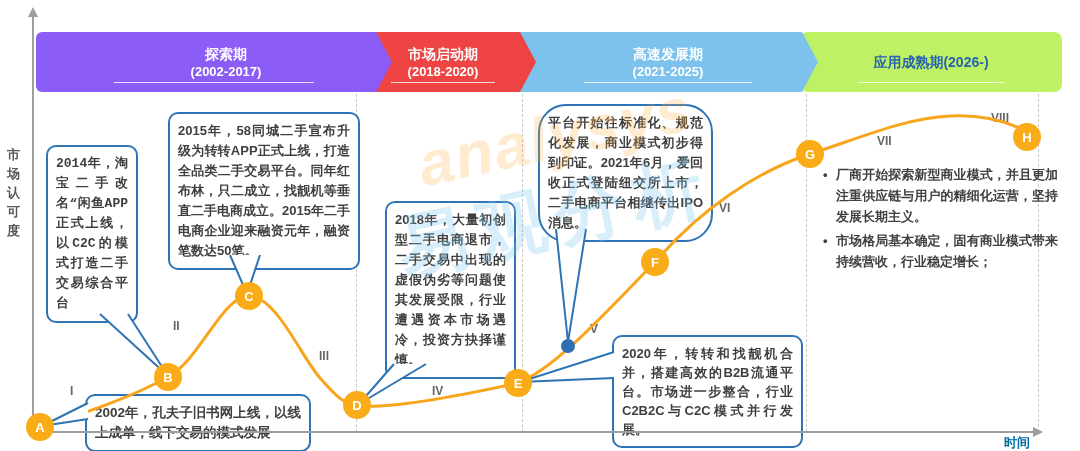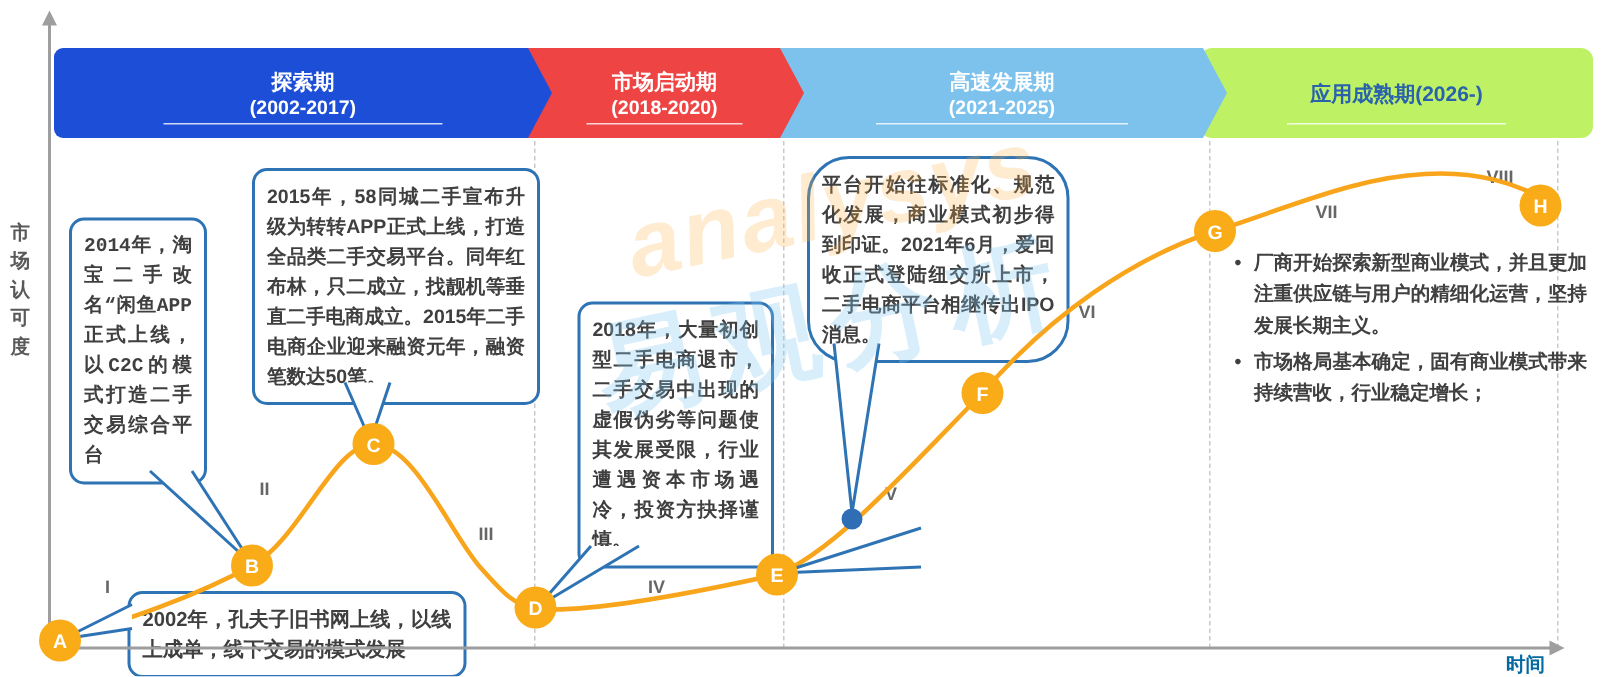--- a/index.html
+++ b/index.html
@@ -5,22 +5,22 @@
   html,body{margin:0;padding:0;background:#fff;}
   .stage{position:relative;width:1080px;height:451px;background:#fff;overflow:hidden;
          font-family:"Liberation Sans",sans-serif;}
 
   
   .phase{position:absolute;top:32px;height:60px;color:#fff;display:flex;flex-direction:column;
          align-items:center;justify-content:center;font-weight:bold;text-align:center;}
   .phase .pt{font-size:14px;line-height:18px;}
   .phase .ps{font-size:13px;line-height:17px;}
   .phase .pu{position:absolute;bottom:9px;left:22%;width:56%;height:1px;background:rgba(255,255,255,.8);}
-  .p1{left:36px;width:332px;background:#1d4ed8;z-index:24;border-radius:6px;
-      clip-path:polygon(0 0,calc(100% - 16px) 0,100% 50%,calc(100% - 16px) 100%,0 100%);}
+  .p1{left:36px;width:332px;background:#8b5cf6;z-index:24;border-radius:6px;
+      clip-path:polygon(0 0,calc(100% - 16px) 0,100% 50%,calc(100% - 16px) 100%,0 100%);padding-left:24px;}
   .p2{left:350px;width:186px;background:#ef4444;z-index:23;
       clip-path:polygon(0 0,calc(100% - 16px) 0,100% 50%,calc(100% - 16px) 100%,0 100%,16px 50%);}
   .p3{left:518px;width:300px;background:#7CC2ED;z-index:22;
       clip-path:polygon(0 0,calc(100% - 16px) 0,100% 50%,calc(100% - 16px) 100%,0 100%,16px 50%);}
   .p4{left:800px;width:262px;background:#bef264;color:#2A63AC;z-index:21;border-radius:8px;
       clip-path:polygon(0 0,100% 0,100% 100%,0 100%,16px 50%);}
   .p4 .pt{font-size:14px;}
 
   
   .sep{position:absolute;top:94px;bottom:19px;width:0;border-left:1px dashed #c9c9c9;z-index:1;}
@@ -106,20 +106,23 @@
   </div>
   <div class="note c3">
     <span>2002年，孔夫子旧书网上线，以线上成单，线下交易的模式发展</span>
   </div>
   <div class="note c4">
     <span>2018年，大量初创型二手电商退市，二手交易中出现的虚假伪劣等问题使其发展受限，行业遭遇资本市场遇冷，投资方抉择谨慎。</span>
   </div>
   <div class="note c5">
     <span>平台开始往标准化、规范化发展，商业模式初步得到印证。2021年6月，爱回收正式登陆纽交所上市，二手电商平台相继传出IPO消息。</span>
   </div>
+  <div class="note c6">
+    <span>2020年，转转和找靓机合并，搭建高效的B2B流通平台。市场进一步整合，行业C2B2C与C2C模式并行发展。</span>
+  </div>
 
   <div class="bullets">
     <div class="bi">厂商开始探索新型商业模式，并且更加注重供应链与用户的精细化运营，坚持发展长期主义。</div>
     <div class="bi">市场格局基本确定，固有商业模式带来持续营收，行业稳定增长；</div>
   </div>
 
   <div class="numeral n1">I</div>
   <div class="numeral n2">II</div>
   <div class="numeral n3">III</div>
   <div class="numeral n4">IV</div>

